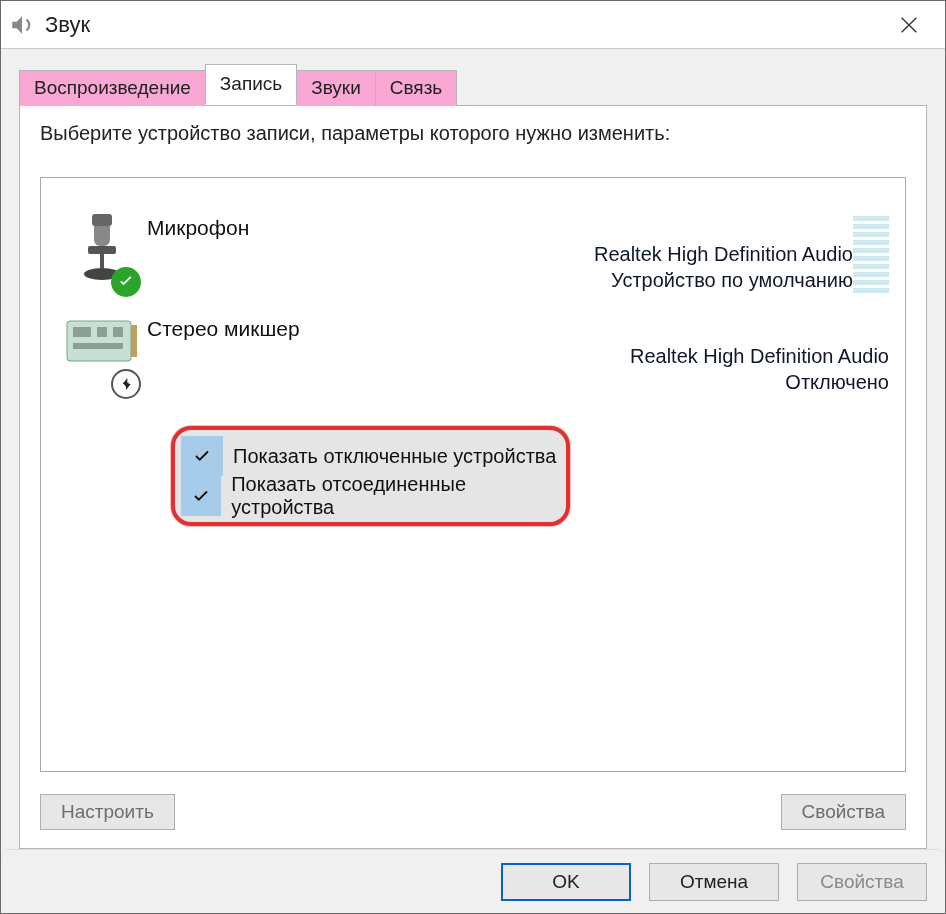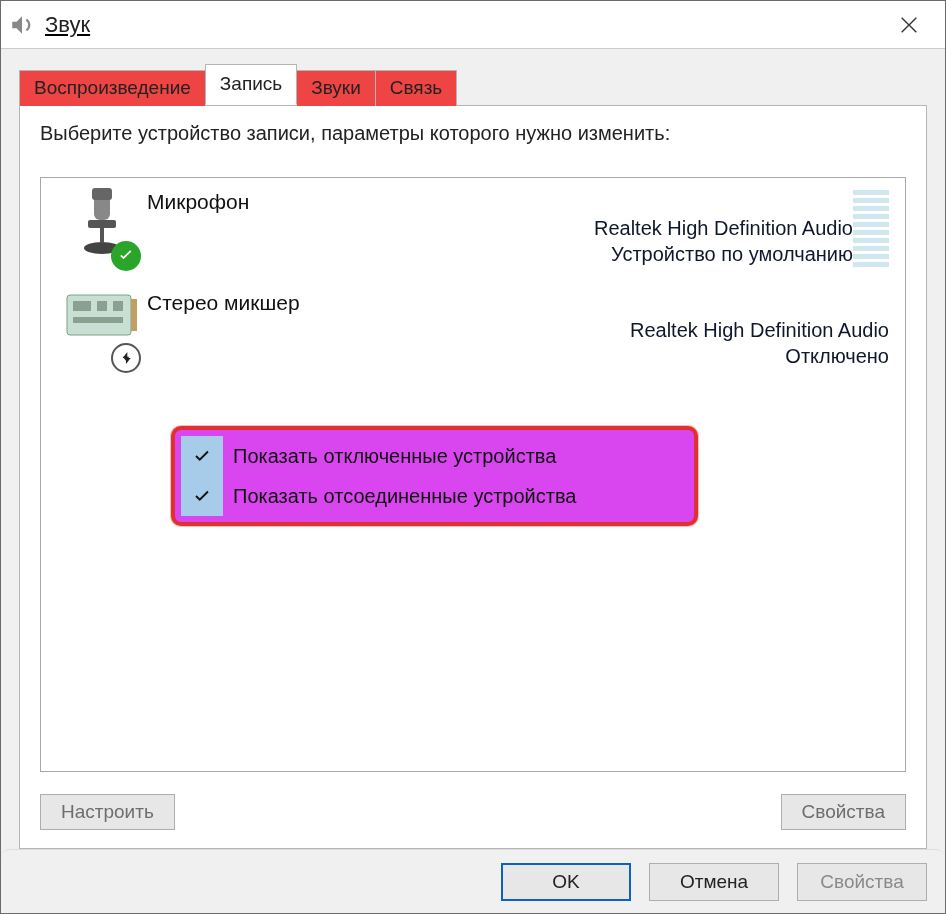--- a/index.html
+++ b/index.html
@@ -20,21 +20,20 @@
     display: flex;
     flex-direction: column;
   }
   .titlebar {
     height: 48px;
     background: #fff;
     border-bottom: 1px solid #ccc;
     display: flex;
     align-items: center;
     padding: 0 8px;
-    text-decoration: underline;
   }
   .titlebar .title-icon {
     width: 26px; height: 26px;
     margin-right: 10px;
     display: inline-flex; align-items: center; justify-content: center;
   }
   .titlebar .title {
     flex: 1;
     color: #222;
     font-size: 22px;
@@ -55,21 +54,21 @@
   .tabstrip {
     display: flex;
     align-items: flex-end;
     height: 38px;
     position: relative;
   }
   .tab {
     padding: 6px 14px 7px 14px;
     font-size: 19px;
     color: #222;
-    background: #ef4444;
+    background: #f9a8d4;
     border: 1px solid #b5b5b5;
     border-bottom: none;
     margin-right: -1px;
     position: relative;
     top: 1px;
   }
   .tab.active {
     background: #fff;
     border-bottom: 1px solid #fff;
     z-index: 2;
@@ -87,21 +86,21 @@
   }
   .instr {
     color: #222;
     font-size: 20px;
     margin-bottom: 32px;
   }
   .device-list {
     border: 1px solid #a8a8a8;
     flex: 1;
     background: #fff;
-    padding: 0 12px;
+    padding: 26px 12px;
     position: relative;
   }
   .device {
     display: flex;
     padding: 8px 4px 12px 4px;
   }
   .device .iconwrap {
     width: 90px;
     display: flex;
     align-items: flex-start;
@@ -128,24 +127,24 @@
     position: absolute;
     right: 6px; bottom: -4px;
     width: 30px; height: 30px;
     border-radius: 50%;
     display: flex; align-items: center; justify-content: center;
   }
   .context-menu {
     position: absolute;
     left: 130px;
     top: 248px;
-    width: 527px;
+    width: 399px;
     border: 4px solid #e03030;
-    border-radius: 10px;
-    background: #d946ef;
+    border-radius: 20px;
+    background: #e5e5e5;
     box-shadow: 0 0 0 1px rgba(224,48,48,0.3);
     padding: 6px 6px;
   }
   .menu-item {
     display: flex;
     align-items: center;
     height: 40px;
     font-size: 20px;
     color: #111;
   }

